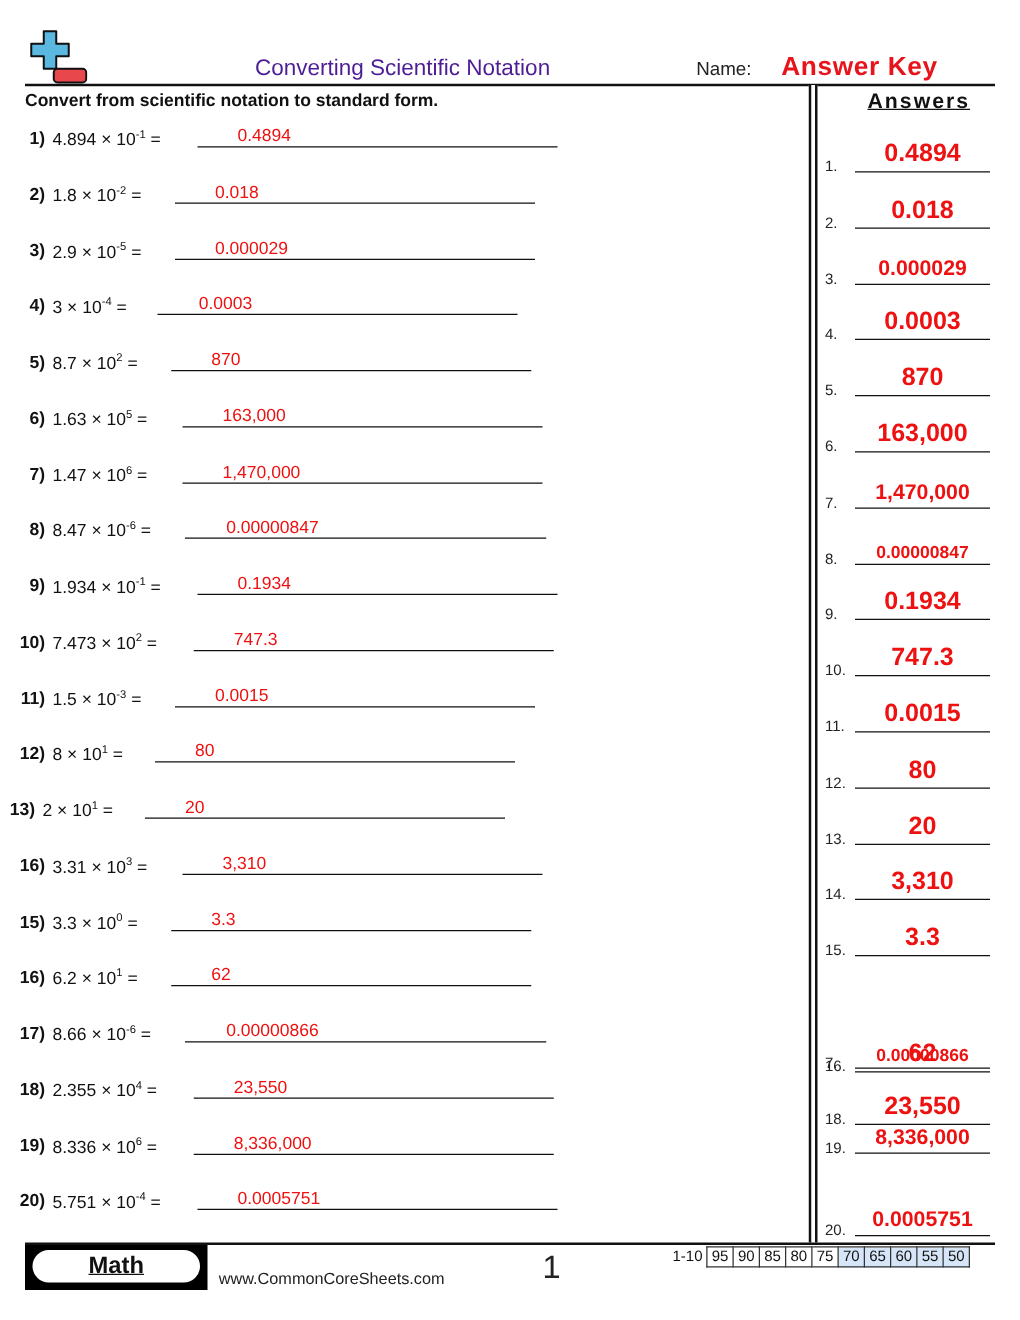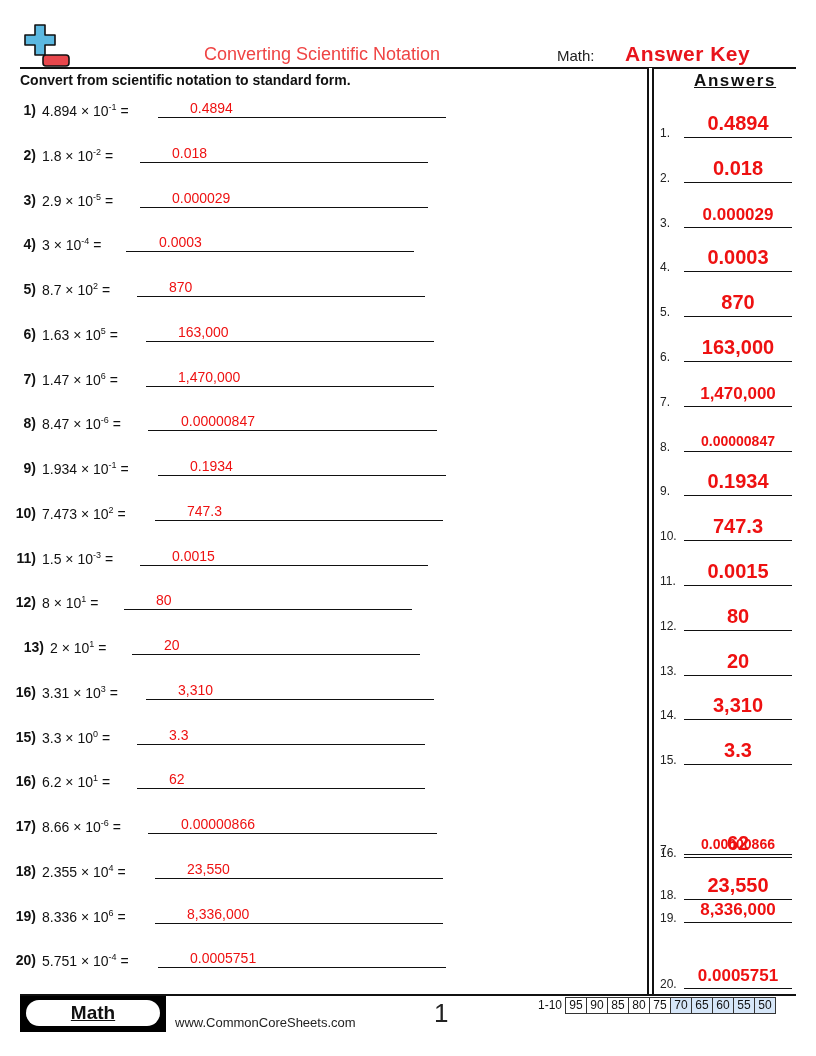--- a/index.html
+++ b/index.html
@@ -1,20 +1,20 @@
 <!DOCTYPE html>
 <html><head>
 <meta charset="utf-8">
 <style>
   html, body { margin:0; padding:0; background:#fff; }
   body { width:816px; height:1056px; position:relative; overflow:hidden;
          font-family:"Liberation Sans", sans-serif; color:#111; }
   .abs { position:absolute; }
   .logo { left:24px; top:24px; width:46px; height:44px; }
-  .title { left:204px; top:44px; font-size:18px; color:#ef4444; }
+  .title { left:204px; top:44px; font-size:18px; color:#4c1d95; }
   .name-label { left:557px; top:47px; font-size:15px; color:#222; }
   .name-value { left:625px; top:42px; font-size:21px; font-weight:bold; color:#e8141c; letter-spacing:0.5px; }
   .header-rule { left:20px; top:67px; width:776px; height:2px; background:#111; }
   .instructions { left:20px; top:72px; font-size:14px; font-weight:bold; color:#111; }
   .divider { left:647px; top:68px; width:3px; height:926px; border-left:2px solid #111; border-right:2px solid #111; box-sizing:content-box; background:#fff; }
   .answers-head { left:694px; top:71px; font-size:17px; font-weight:bold; letter-spacing:1.6px; text-decoration:underline; color:#111; }
 
   .q { position:absolute; height:30px; }
   .q .num { position:absolute; left:0; top:0; width:28px; text-align:right; font-weight:bold; font-size:14px; }
   .q .expr { position:absolute; left:34px; top:0; font-size:14px; white-space:nowrap; }
@@ -39,21 +39,21 @@
 </style>
 </head>
 <body>
 
 <svg class="abs logo" viewBox="0 0 46 44">
   <path d="M11 1 h10 v10 h10 v10 h-10 v10 h-10 v-10 h-10 v-10 h10 z" fill="#5bb8e0" stroke="#111" stroke-width="1.6" stroke-linejoin="round"></path>
   <rect x="19" y="31" width="26" height="11" rx="3" fill="#e8474c" stroke="#111" stroke-width="1.6"></rect>
 </svg>
 
 <div class="abs title">Converting Scientific Notation</div>
-<div class="abs name-label">Math:</div>
+<div class="abs name-label">Name:</div>
 <div class="abs name-value">Answer Key</div>
 <div class="abs header-rule"></div>
 <div class="abs instructions">Convert from scientific notation to standard form.</div>
 <div class="abs divider"></div>
 <div class="abs answers-head">Answers</div>
 
 <div id="problems">
     <div class="q" style="left: 8px; top: 102px; width: 460px;">
       <span class="num">1)</span>
       <span class="expr"><span>4.894</span> × 10<sup>-1</sup> =</span>
@@ -119,21 +119,21 @@
       <span class="expr"><span>1.5</span> × 10<sup>-3</sup> =</span>
       <span class="blank" style="left:132px;width:288px"></span>
       <span class="ans" style="left:164px">0.0015</span>
     </div>
     <div class="q" style="left: 8px; top: 594.25px; width: 460px;">
       <span class="num">12)</span>
       <span class="expr"><span>8</span> × 10<sup>1</sup> =</span>
       <span class="blank" style="left:116px;width:288px"></span>
       <span class="ans" style="left:148px">80</span>
     </div>
-    <div class="q" style="left: 16px; top: 639px; width: 460px;">
+    <div class="q" style="left: 0; top: 639px; width: 460px;">
       <span class="num">13)</span>
       <span class="expr"><span>2</span> × 10<sup>1</sup> =</span>
       <span class="blank" style="left:116px;width:288px"></span>
       <span class="ans" style="left:148px">20</span>
     </div>
     <div class="q" style="left: 8px; top: 683.75px; width: 460px;">
       <span class="num">16)</span>
       <span class="expr"><span>3.31</span> × 10<sup>3</sup> =</span>
       <span class="blank" style="left:138px;width:288px"></span>
       <span class="ans" style="left:170px">3,310</span>

